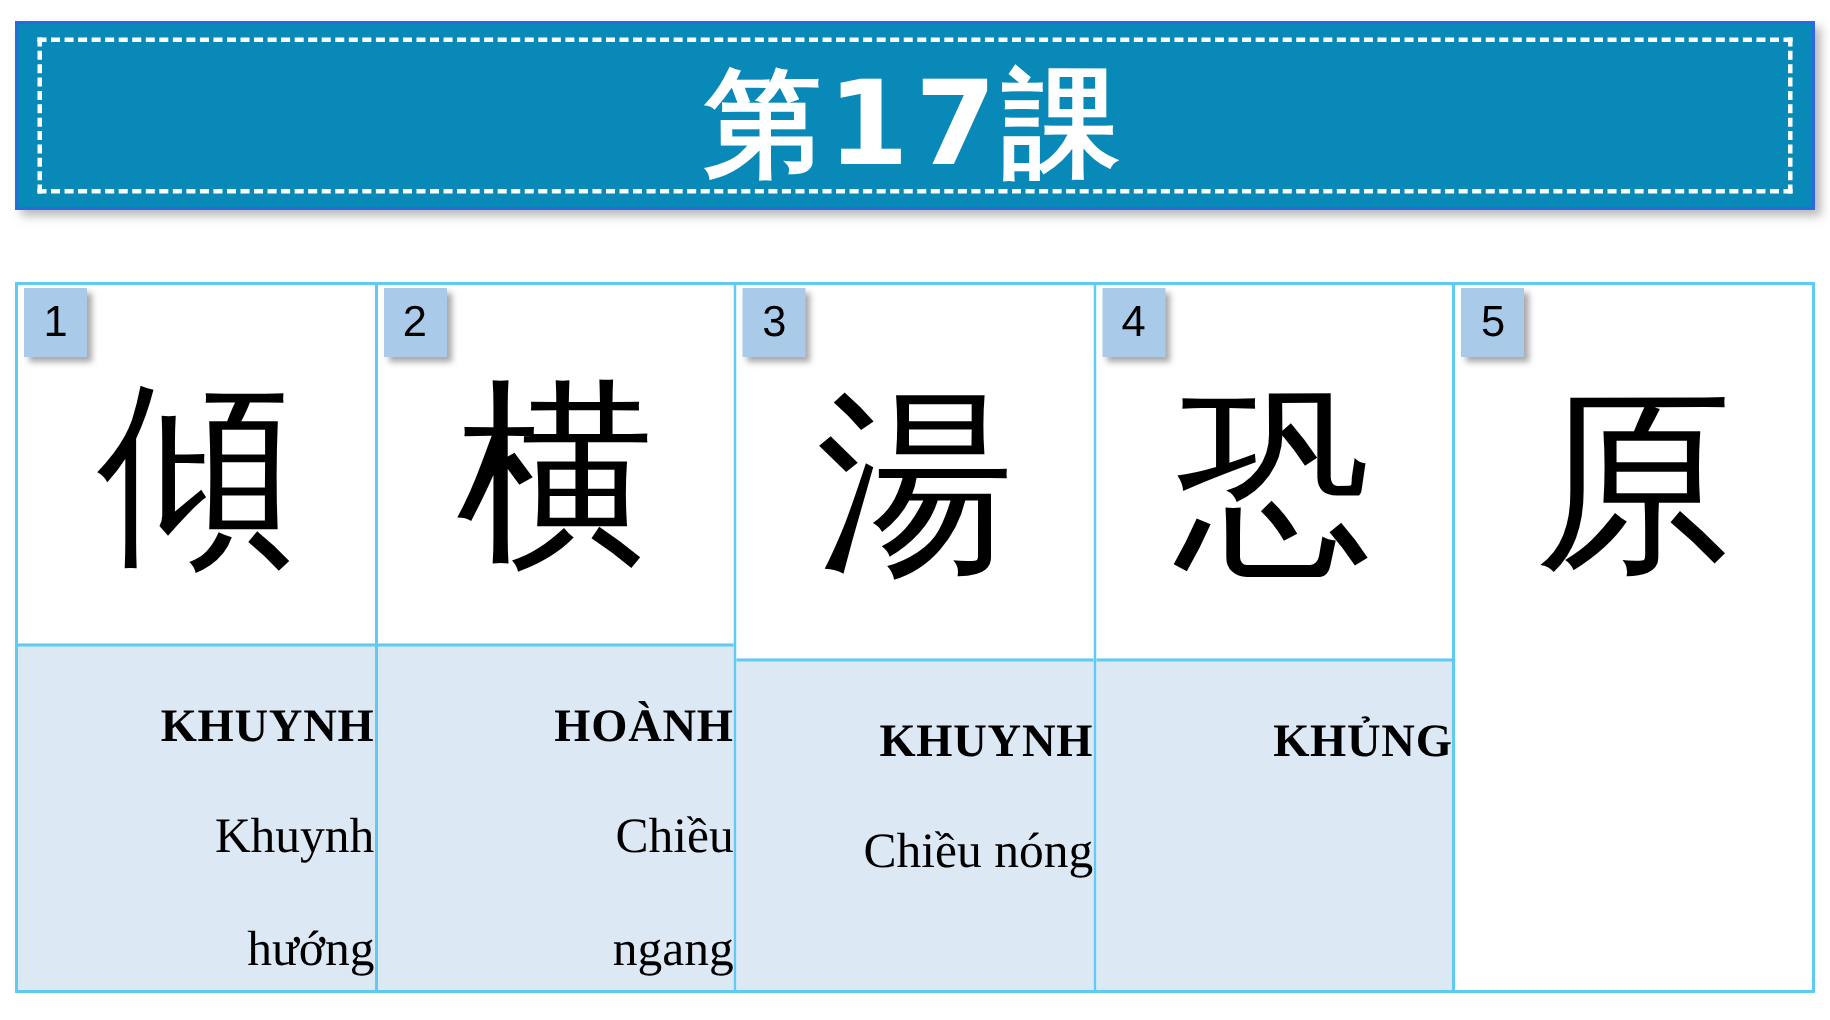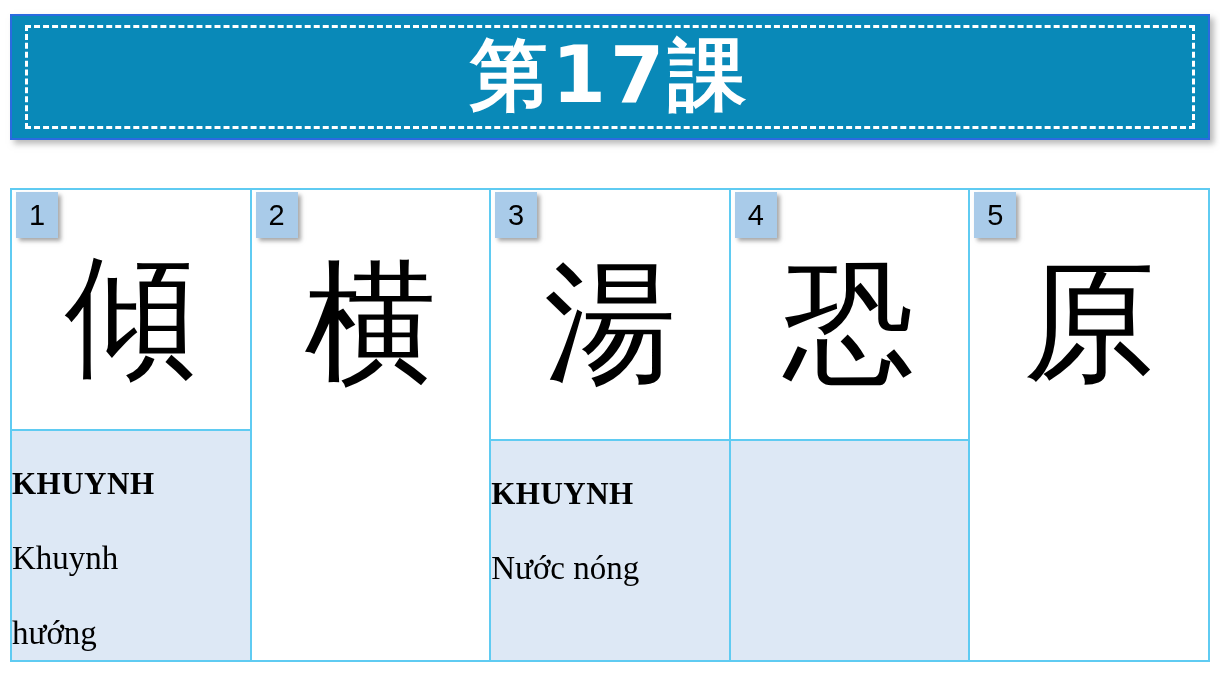--- a/index.html
+++ b/index.html
@@ -31,21 +31,21 @@
     box-sizing: content-box;
   }
   .banner-inner {
     position: absolute;
     left: 13px;
     right: 13px;
     top: 9px;
     bottom: 9px;
     border: 3px dashed #ffffff;
     display: flex;
-    align-items: center;
+    align-items: flex-end;
     justify-content: center;
   }
   .banner-title {
     color: #ffffff;
     font-family: "DejaVu Sans", sans-serif;
     font-weight: bold;
     font-size: 78px;
     line-height: 1;
     letter-spacing: 4px;
     padding-bottom: 4px;
@@ -109,21 +109,21 @@
     font-family: "Liberation Sans", sans-serif;
     font-size: 29px;
     color: #000000;
     line-height: 1;
   }
 
   .reading-area {
     flex: 1 1 auto;
     background: #dde8f5;
     border-top: 2px solid #5fcbf2;
-    text-align: left;
+    text-align: right;
     overflow: hidden;
   }
   .reading {
     font-family: "Liberation Serif", serif;
     font-weight: bold;
     font-size: 31px;
     line-height: 1;
     color: #000000;
     margin-top: 37px;
     letter-spacing: 0.5px;
@@ -164,43 +164,49 @@
       </div>
     </div>
 
     <div class="card">
       <div class="badge">
         <span class="badge-number">2</span>
       </div>
       <div class="kanji-area">
         <span class="kanji">横</span>
       </div>
+      <div class="reading-area">
+        <div class="reading">HOÀNH</div>
+        <div class="meaning">Chiều
+ngang</div>
+      </div>
     </div>
 
     <div class="card">
       <div class="badge">
         <span class="badge-number">3</span>
       </div>
       <div class="kanji-area">
         <span class="kanji">湯</span>
       </div>
       <div class="reading-area">
         <div class="reading">KHUYNH</div>
-        <div class="meaning">Nước nóng</div>
+        <div class="meaning">Chiều nóng</div>
       </div>
     </div>
 
     <div class="card">
       <div class="badge">
         <span class="badge-number">4</span>
       </div>
       <div class="kanji-area">
         <span class="kanji">恐</span>
       </div>
       <div class="reading-area">
+        <div class="reading">KHỦNG</div>
       </div>
     </div>
 
     <div class="card">
       <div class="badge">
         <span class="badge-number">5</span>
       </div>
       <div class="kanji-area">
         <span class="kanji">原</span>
       </div>

